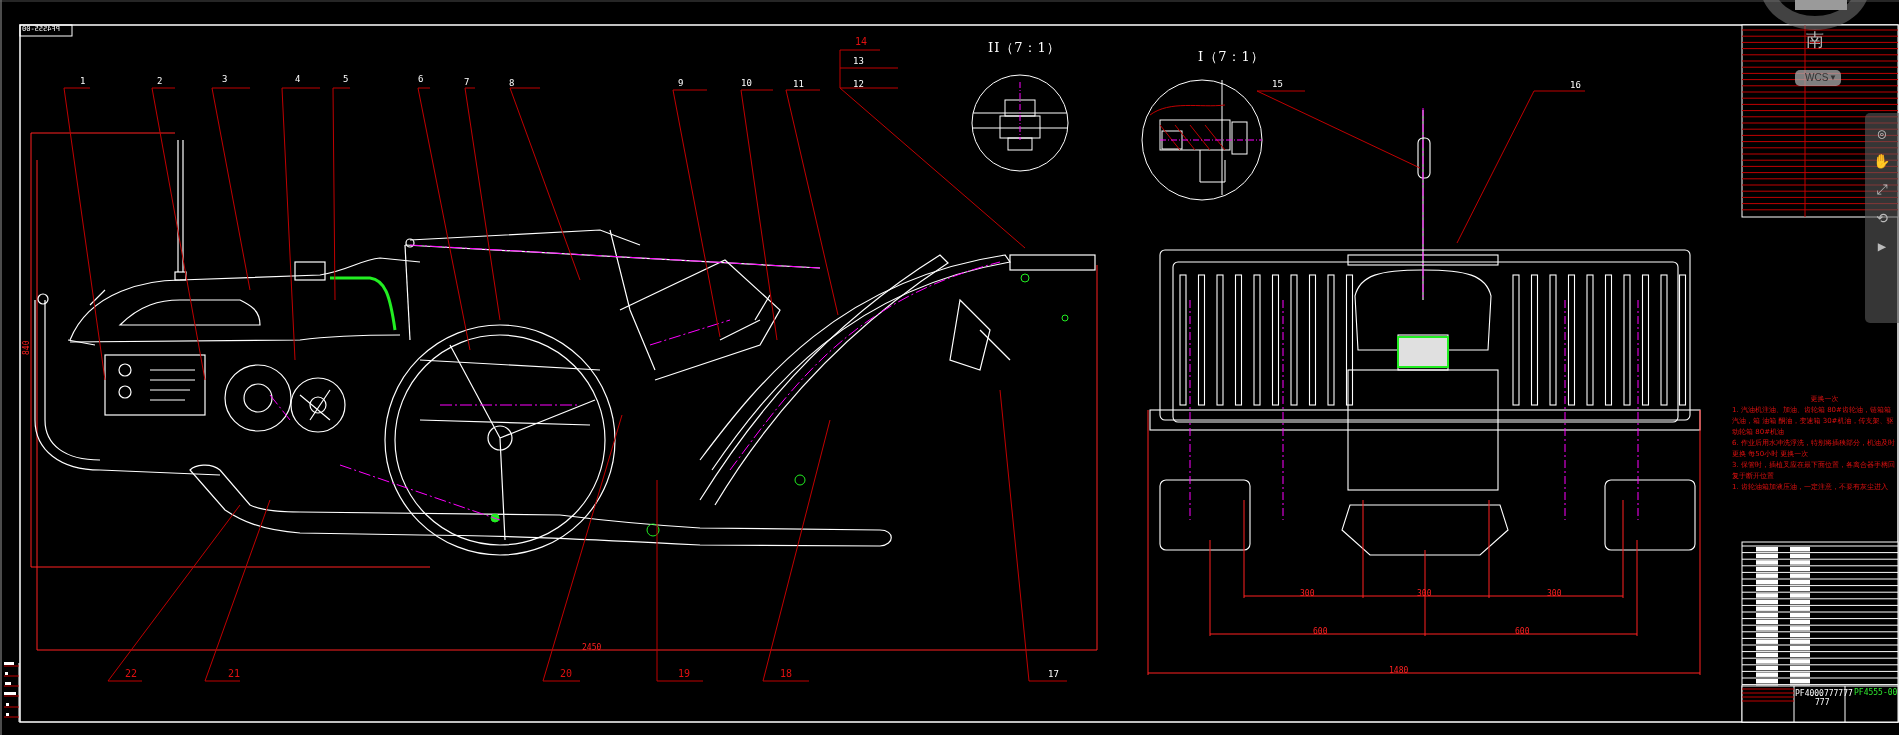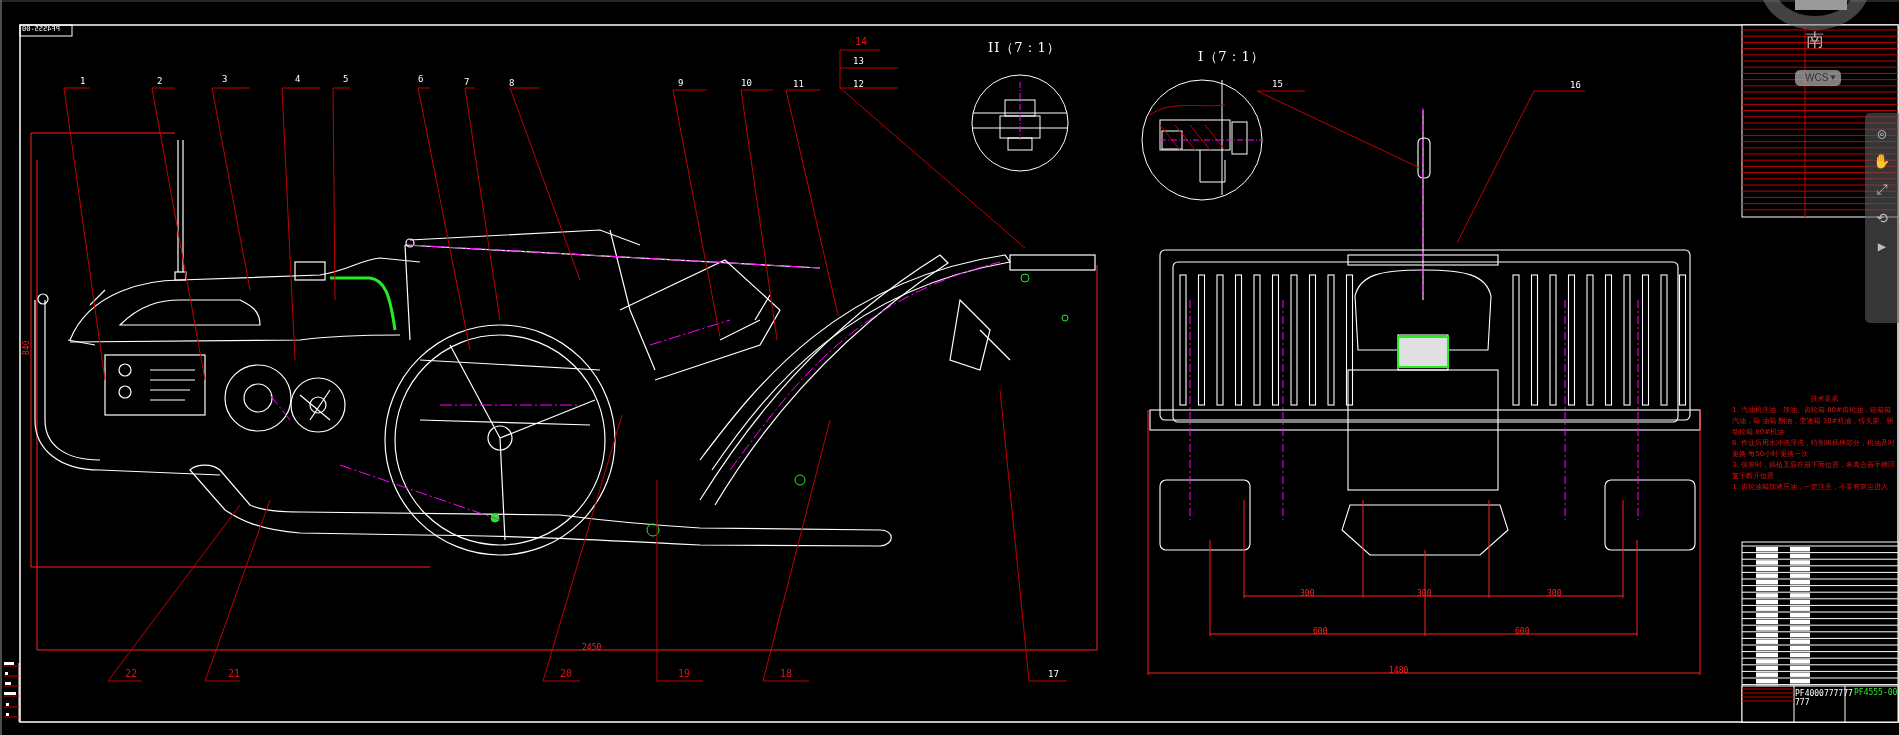--- a/index.html
+++ b/index.html
@@ -398,30 +398,30 @@
         <line x1="1742" y1="693" x2="1794" y2="693" stroke="#c00000"></line>
         <line x1="1742" y1="697" x2="1794" y2="697" stroke="#c00000"></line>
         <line x1="1742" y1="701" x2="1794" y2="701" stroke="#c00000"></line>
       </g>
   </g>
 </svg>
 
 <div class="stamp">PF4555-00</div>
 
 <div class="notes">
-  <div class="t">技术要求</div>
+  <div class="t">更换一次</div>
   <div>1. 汽油机注油、加油、齿轮箱 80#齿轮油，链箱箱 汽油，箱 油箱 酮油，变速箱 30#机油，传支架、驱动轮箱 80#机油</div>
   <div>6. 作业后用水冲洗浮洗，特别将插秧部分，机油及时更换 每50小时 更换一次</div>
   <div>3. 保管时，插植叉应在最下面位置，各离合器手柄回复于断开位置</div>
   <div>1. 齿轮油箱加液压油，一定注意，不要有灰尘进入</div>
 </div>
 
 <div class="tb-title">
   <div>PF4000777777</div>
-  <div style="">777</div>
+  <div style="padding-left:20px">777</div>
 </div>
 <div class="tb-code">PF4555-00</div>
 <div class="tb-name">总装1图</div>
 
 <div class="viewcube">
   <div class="vc-ring"></div>
   <div class="vc-face"></div>
 </div>
 <div class="compass">南</div>
 <div class="wcs"><span>WCS</span><span class="c">▼</span></div>

